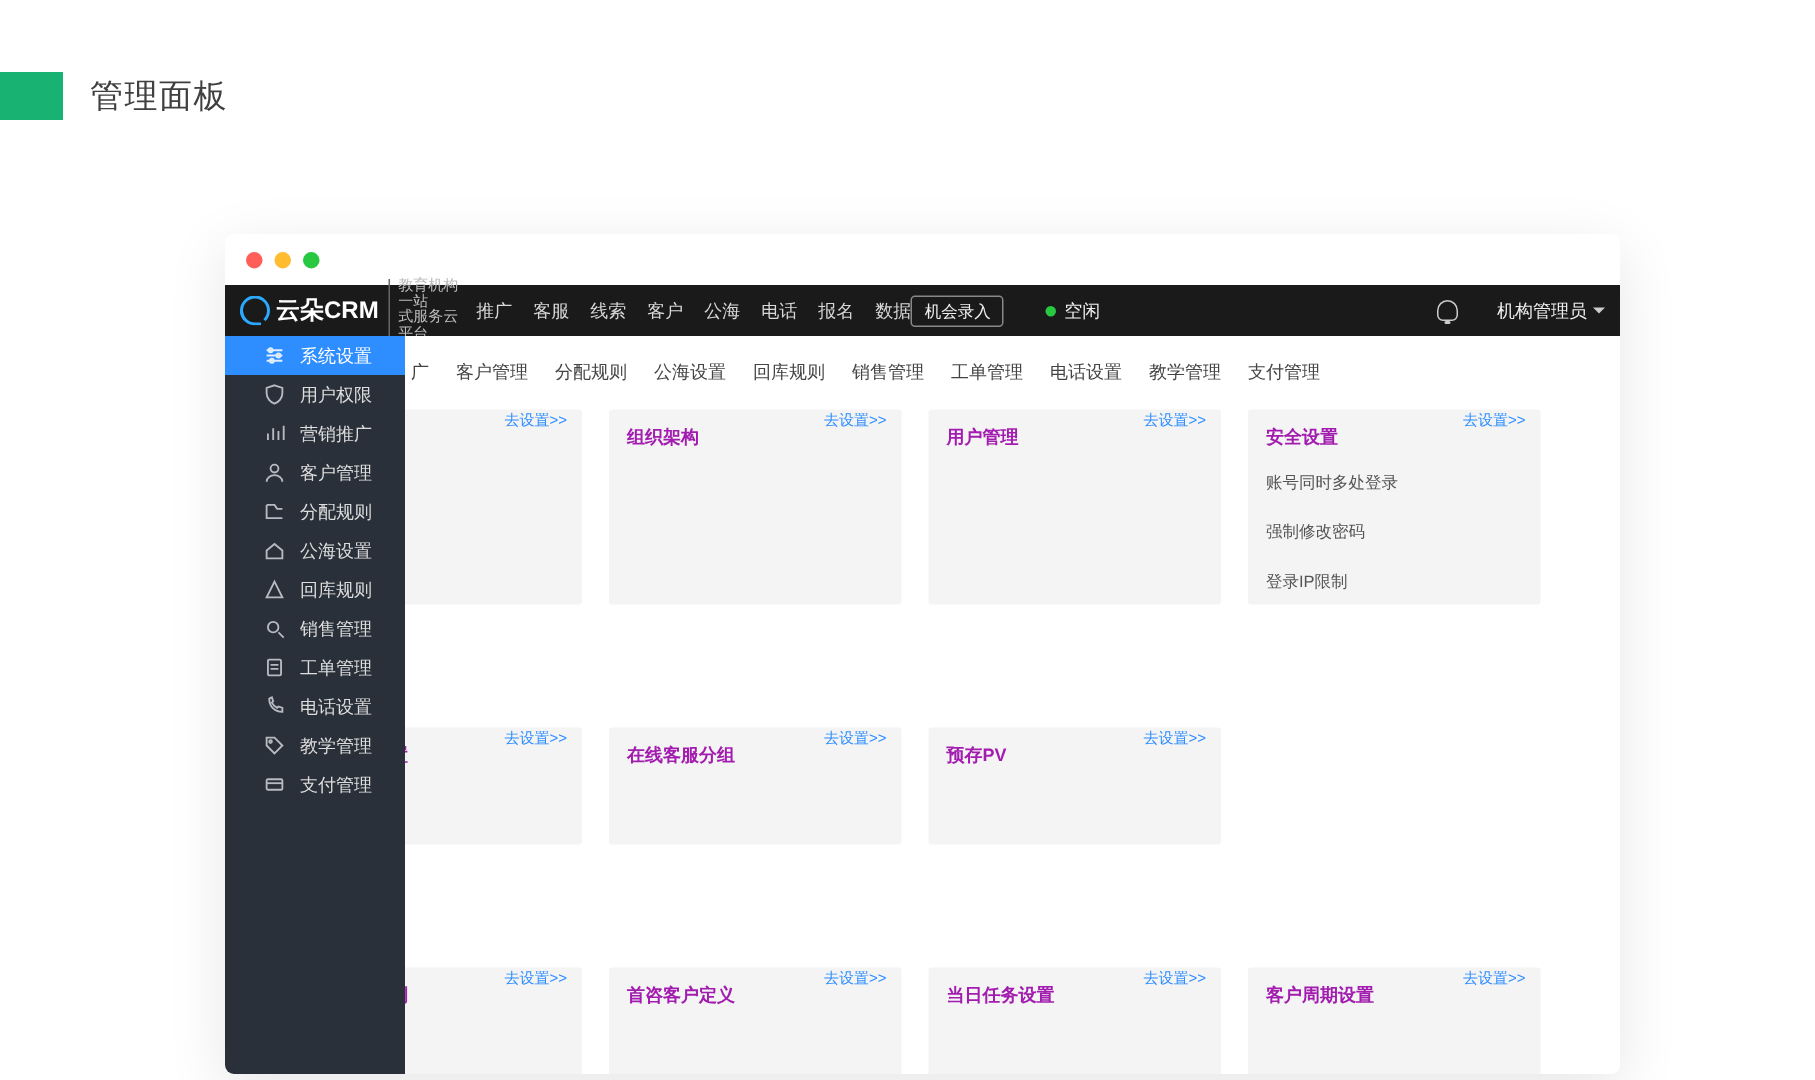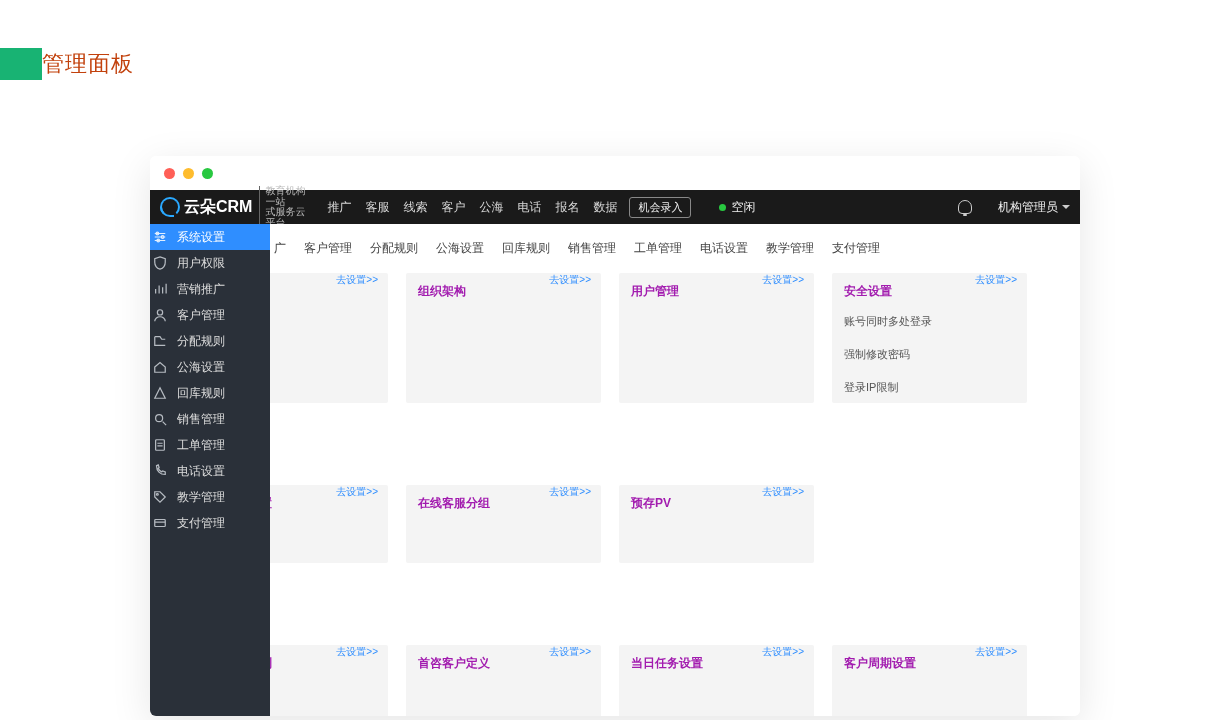--- a/index.html
+++ b/index.html
@@ -26,21 +26,22 @@
   }
   .page-title {
     font-size: 30px;
     font-weight: 700;
     color: #111;
     margin-left: 16px;
     letter-spacing: 1px;
   }
   .page-subtitle {
     font-size: 22px;
-    color: #c2410c;
+    color: #404040;
+    margin-left: 18px;
     letter-spacing: 1px;
   }
 
   
   .app-window {
     position: absolute;
     top: 156px;
     left: 150px;
     width: 930px;
     height: 560px;
@@ -98,27 +99,26 @@
   .logo-text { font-size: 16px; font-weight: 600; color:#fff;}
   .logo-sub {
     font-size: 10px;
     color: #bbb;
     line-height: 1.05;
     border-left: 1px solid #666;
     padding-left: 5px;
     margin-left: 3px;
     width: 52px;
   }
-  .topnav { display: flex; gap: 14px; margin-left: 10px; align-items: flex-end;}
+  .topnav { display: flex; gap: 14px; margin-left: 0; align-items: flex-end;}
   .topnav span { color: #d8d8d8; cursor: pointer; }
   .pill {
     border: 1px solid #888;
     border-radius: 3px;
     padding: 2px 8px;
-    margin-left: 12px;
     font-size: 11px;
     cursor: pointer;
   }
   .status {
     margin-left: 28px;
     display:flex; align-items:center; gap:5px;
   }
   .status .dot-green2 { width:7px;height:7px;border-radius:50%;background:#28c840;}
   .top-right {
     margin-left: auto;
@@ -145,21 +145,21 @@
     color: #ddd;
     font-size: 12px;
     padding-top: 0;
     flex-shrink: 0;
     z-index: 5;
   }
   .side-item {
     height: 26px;
     display:flex;
     align-items:center;
-    padding-left: 3px;
+    padding-left: 26px;
     gap: 10px;
     cursor:pointer;
   }
   .side-item.active { background: #2f8eff; color:#fff; }
   .side-item .ico {
     width:14px;height:14px;
     display:inline-flex;align-items:center;justify-content:center;
     opacity:.85;
   }
   .ico svg { width:14px;height:14px;stroke:#cfd4da;fill:none;stroke-width:1.4; }

